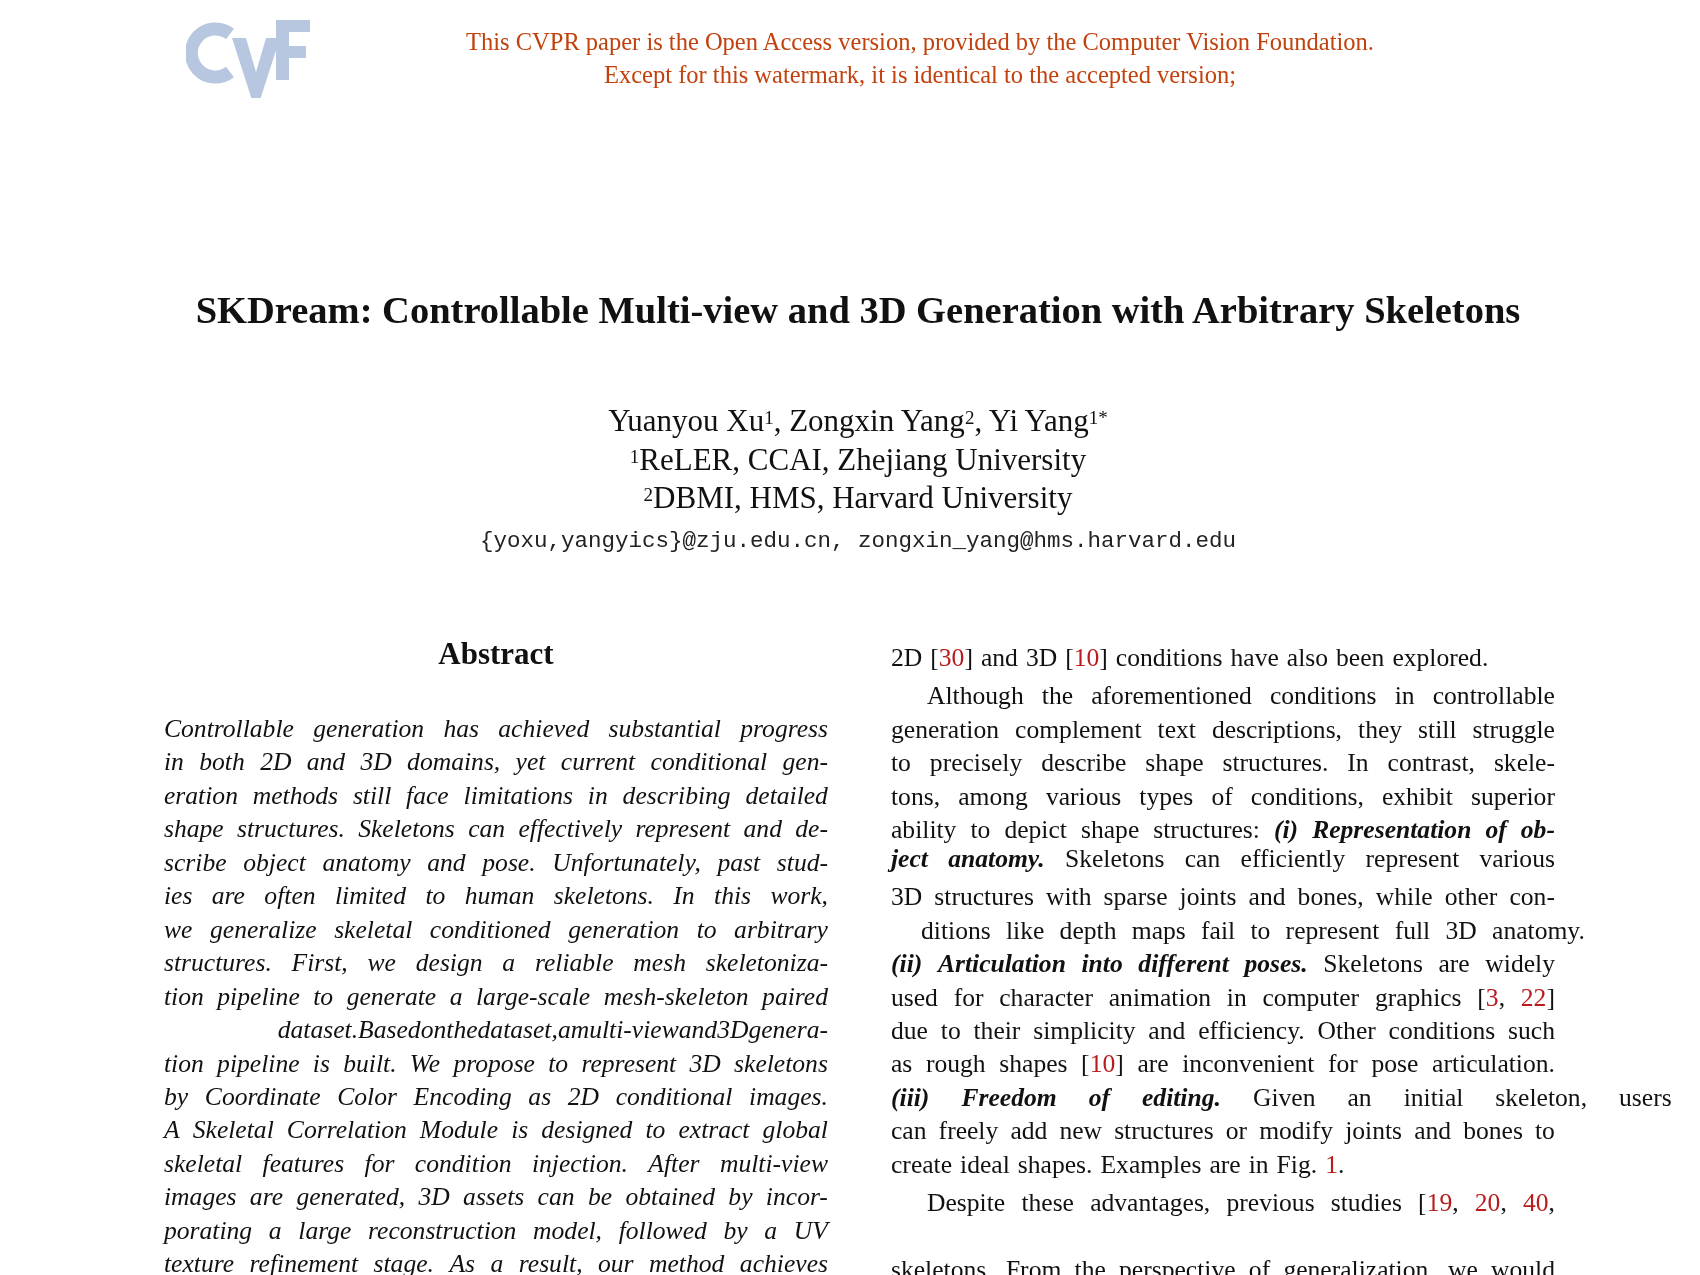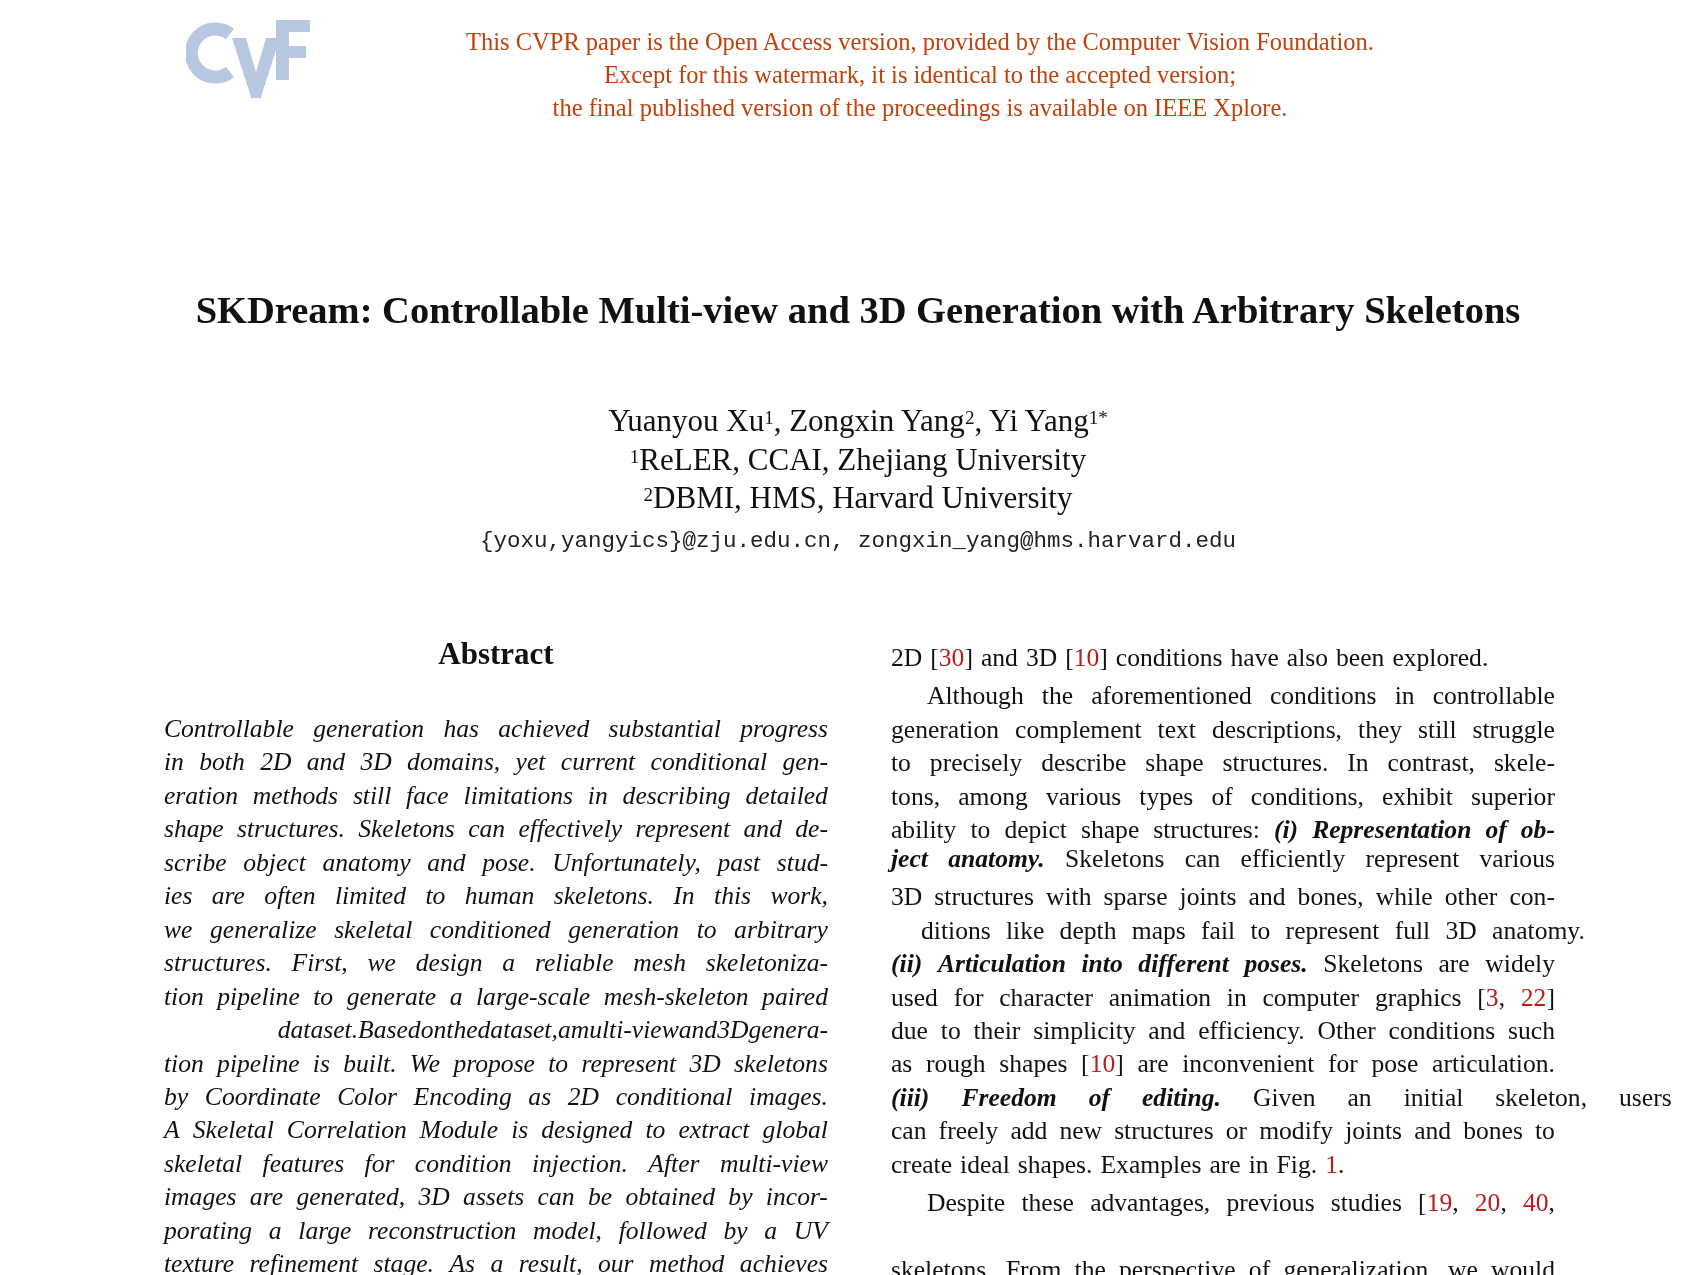--- a/index.html
+++ b/index.html
@@ -32,21 +32,20 @@
   <g fill="none" stroke="#b7c7e0" stroke-width="13">
     <path d="M44 20 A 24 24 0 1 0 44 58" stroke-linecap="butt"></path>
   </g>
   <polygon points="46,24 60,24 70,58 80,24 94,24 74,86 66,86" fill="#b7c7e0"></polygon>
   <polygon points="90,6 124,6 124,18 103,18 103,32 120,32 120,44 103,44 103,66 90,66" fill="#b7c7e0"></polygon>
 </svg>
 
 <div class="watermark">
   <div>This CVPR paper is the Open Access version, provided by the Computer Vision Foundation.</div>
   <div>Except for this watermark, it is identical to the accepted version;</div>
-  <div>the final published version of the proceedings is available on IEEE Xplore.</div>
 </div>
 
 <div class="title">SKDream: Controllable Multi-view and 3D Generation with Arbitrary Skeletons</div>
 
 <div class="authors">
   <div>
     <span>Yuanyou Xu</span><sup>1</sup>,
     <span>Zongxin Yang</span><sup>2</sup>,
     <span>Yi Yang</span><sup>1*</sup>
   </div>

